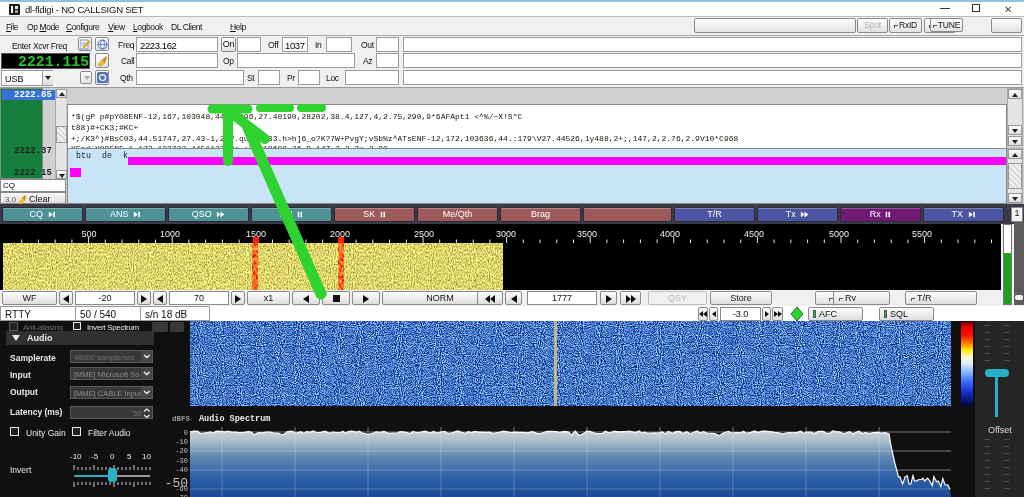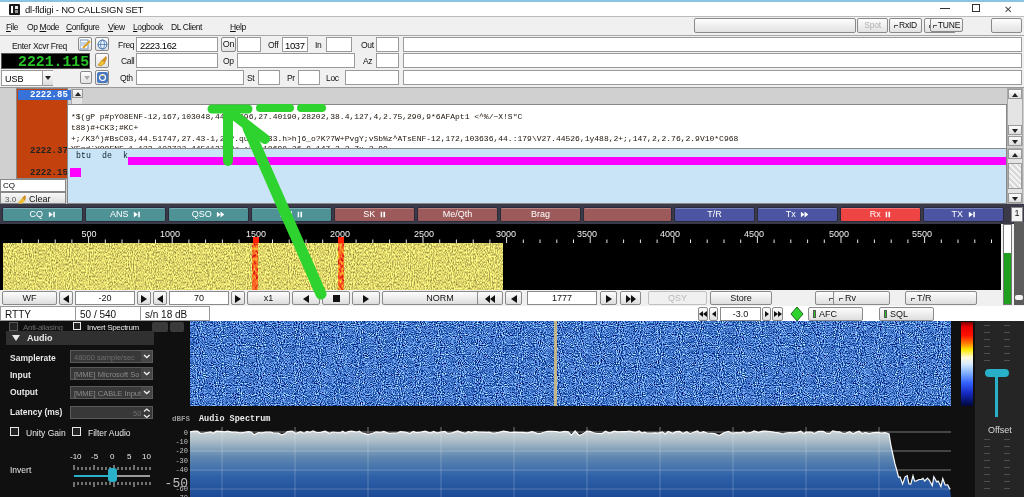--- a/index.html
+++ b/index.html
@@ -112,21 +112,21 @@
  <div class="fld" style="left:258px;top:34px;width:22px;height:15px;"></div>
  <div class="lbl" style="left:287px;top:37px;">Pr</div>
  <div class="fld" style="left:298px;top:34px;width:22px;height:15px;"></div>
  <div class="lbl" style="left:326px;top:37px;">Loc</div>
  <div class="fld" style="left:345px;top:34px;width:54px;height:15px;"></div>
  <div class="fld" style="left:403px;top:34px;width:619px;height:15px;"></div>
 </div>
 
 <div class="abs" style="left:0;top:88px;width:1024px;height:116px;background:#d0d0d0;">
 
- <div class="abs" style="left:16px;top:0;width:52px;height:91px;background:#c2410c;border:1px solid #888;">
+ <div class="abs" style="left:0;top:0;width:43px;height:91px;background:#15803d;border:1px solid #888;">
   <div class="abs" style="left:1px;top:1px;width:53px;height:10px;background:#3672d8;"></div>
   <div class="mono abs" style="left:13px;top:1px;font-size:9px;font-weight:bold;color:#fff;">2222.85</div>
   <div class="mono abs" style="left:13px;top:57px;font-size:9px;font-weight:bold;color:#222;">2222.37</div>
   <div class="mono abs" style="left:13px;top:79px;font-size:9px;font-weight:bold;color:#222;">2222.15</div>
 
   <div class="abs" style="left:54px;top:0;width:11px;height:90px;background:#e4e4e4;border-left:1px solid #aaa;">
    <div class="abs" style="left:0;top:0;width:11px;height:9px;background:linear-gradient(#fcfcfc,#ddd);border:1px solid #999;">
           <span class="tri" style="display:block;margin:2px 0 0 2px;border-left:3px solid transparent;border-right:3px solid transparent;border-bottom:4px solid #222;"></span>
         </div>
    <div class="abs" style="left:0;top:37px;width:11px;height:17px;background:repeating-linear-gradient(45deg,#f2f2f2 0 2px,#d8d8d8 2px 4px);border:1px solid #999;"></div>
@@ -207,21 +207,21 @@
         <rect x="3.5" width="2" height="7" fill="#fff"></rect>
       </svg></div>
  <div class="mb" style="left:417px;background:#9c5a5a;">Me/Qth</div>
  <div class="mb" style="left:500px;background:#9c5a5a;">Brag</div>
  <div class="mb" style="left:583px;width:89px;background:#9c5a5a;"></div>
  <div class="mb" style="left:674px;background:#4b55a2;">T/R</div>
  <div class="mb" style="left:757px;background:#4b55a2;">Tx <svg width="9" height="7">
         <path d="M0,0 L4.5,3.5 L0,7 Z" fill="#fff"></path>
         <path d="M4.5,0 L9,3.5 L4.5,7 Z" fill="#fff"></path>
       </svg></div>
- <div class="mb" style="left:840px;background:#ef4444;">Rx <svg width="6" height="7">
+ <div class="mb" style="left:840px;background:#701a75;">Rx <svg width="6" height="7">
         <rect width="2" height="7" fill="#fff"></rect>
         <rect x="3.5" width="2" height="7" fill="#fff"></rect>
       </svg></div>
  <div class="mb" style="left:923px;background:#4b55a2;">TX <svg width="8" height="7">
         <path d="M0,0 L5,3.5 L0,7 Z" fill="#fff"></path>
         <rect x="5.5" y="0" width="1.8" height="7" fill="#fff"></rect>
       </svg></div>
  <div class="abs" style="left:1011px;top:3px;width:12px;height:15px;background:#f4f4f4;border:1px solid #888;font-size:9px;color:#111;text-align:center;">1</div>
 </div>
 

